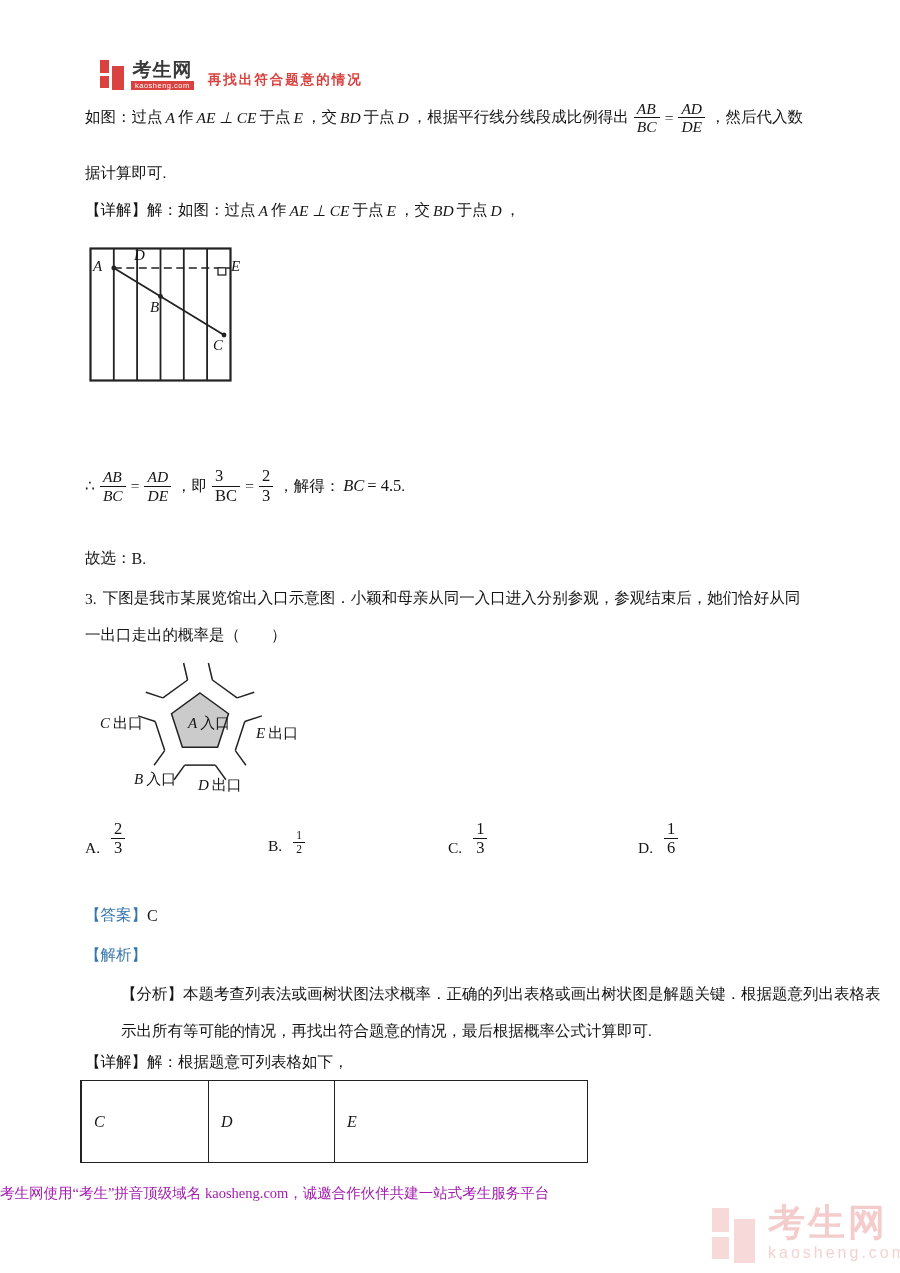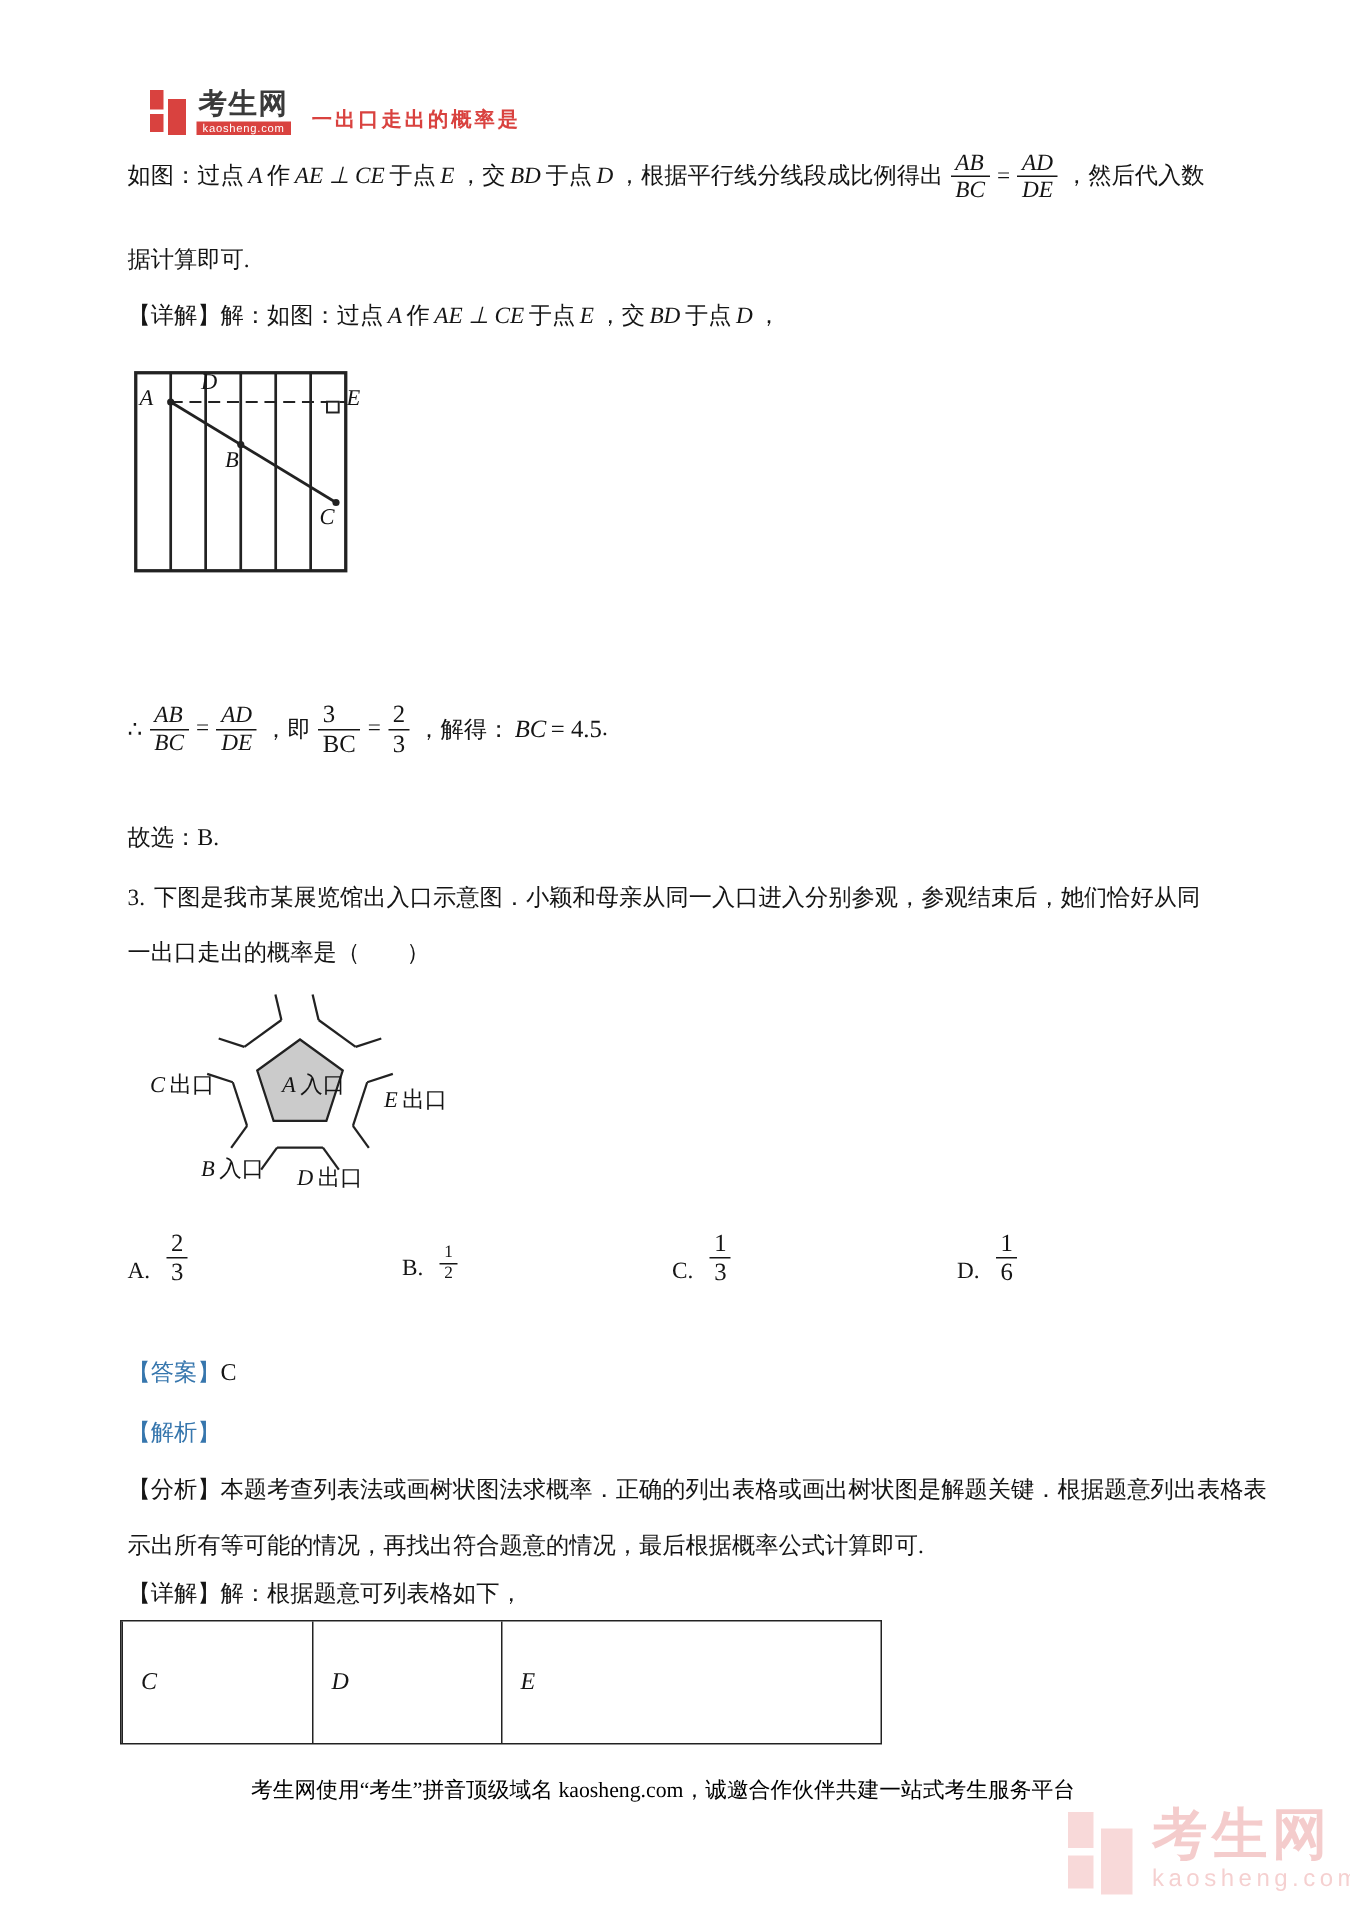--- a/index.html
+++ b/index.html
@@ -9,21 +9,21 @@
   .line{display:flex;align-items:center;white-space:pre;}
   .mv{font-family:"Liberation Serif",serif;font-style:italic;margin:0 3px;}
   .up{font-style:normal;}
   .fr{display:inline-flex;flex-direction:column;align-items:flex-start;margin:0 5px;line-height:1.12;
       font-family:"Liberation Serif",serif;}
   .fr .fn{padding:0 3px;}
   .fr .fd{border-top:1.3px solid #151515;padding:0 3px;}
   .fr.it{font-style:italic;}
   .fr.sm{font-size:11.5px;}
   .tag{color:#3676ad;}
-  .para{line-height:37px;}
+  .para{line-height:37px;margin-left:36px;}
   
   .logo{display:flex;align-items:flex-end;gap:6px;}
   .logo .blk{display:flex;flex-direction:column;align-items:center;line-height:1;}
   .logo .brand{font-family:"Liberation Sans",sans-serif;font-weight:bold;font-size:19px;color:#3a3a3a;letter-spacing:1px;}
   .logo .domain{background:#d9423f;color:#fff;font-family:"Liberation Sans",sans-serif;font-size:7.5px;
                 padding:1px 4px;margin-top:2px;letter-spacing:.5px;}
   .logo .tagline{color:#d9423f;font-family:"Liberation Sans",sans-serif;font-weight:bold;
                  font-size:13.5px;letter-spacing:2px;margin-left:8px;margin-bottom:1px;}
   
   .fig{position:absolute;}
@@ -34,21 +34,21 @@
   .opt .olabel{margin-right:6px;margin-bottom:1px;font-size:15.5px;}
   
   .ttable{position:absolute;display:grid;grid-template-columns:127px 126px 127px 126px;
           border:1.6px solid #222;height:83px;box-sizing:border-box;}
   .ttable .cell{border-left:1.4px solid #222;display:flex;align-items:center;padding-left:12px;
                 font-style:italic;font-size:16px;}
   .ttable .hcell{border-left:none;padding:6px 10px 0 10px;display:flex;flex-direction:column;
                  font-style:normal;font-size:15.5px;align-items:stretch;line-height:30px;}
   .ttable .hrow{display:flex;justify-content:space-between;}
   
-  .footer{position:absolute;width:884px;text-align:center;font-size:14.5px;color:#000000;}
+  .footer{position:absolute;width:884px;font-size:14.5px;color:#a21caf;}
   .wm{display:flex;align-items:flex-start;gap:8px;}
   .wm .wtxt{display:flex;flex-direction:column;line-height:1;}
   .wm .wbrand{font-family:"Liberation Sans",sans-serif;font-weight:bold;font-size:37px;
               color:rgba(224,110,110,0.35);letter-spacing:3px;}
   .wm .wdomain{font-family:"Liberation Sans",sans-serif;font-size:16px;
                color:rgba(224,110,110,0.32);letter-spacing:3px;margin-top:4px;}
 </style>
 </head>
 <body>
 
@@ -57,21 +57,21 @@
   <div class="abs logo" style="left:100px;top:57px;">
     <svg width="25" height="33" viewBox="0 0 25 33">
       <rect x="0" y="3" width="9" height="13" fill="#d9423f"></rect>
       <rect x="0" y="19" width="9" height="12" fill="#d9423f"></rect>
       <rect x="12" y="9" width="12" height="24" fill="#d9423f"></rect>
     </svg>
     <div class="blk">
       <div class="brand">考生网</div>
       <div class="domain">kaosheng.com</div>
     </div>
-    <div class="tagline">一出口走出的概率是</div>
+    <div class="tagline">再找出符合题意的情况</div>
   </div>
 
   <div class="abs line" style="left:85px;top:100px;">
     <span>如图：过点</span><span class="mv">A</span><span>作</span><span class="mv">AE ⊥ CE</span><span>于点</span><span class="mv">E</span><span>，交</span><span class="mv">BD</span><span>于点</span><span class="mv">D</span><span>，根据平行线分线段成比例得出</span>
     <span class="fr it"><span class="fn">AB</span><span class="fd">BC</span></span>
     <span>=</span>
     <span class="fr it"><span class="fn">AD</span><span class="fd">DE</span></span>
     <span>，然后代入数</span>
   </div>
   <div class="abs" style="left:85px;top:163px;">据计算即可.</div>

